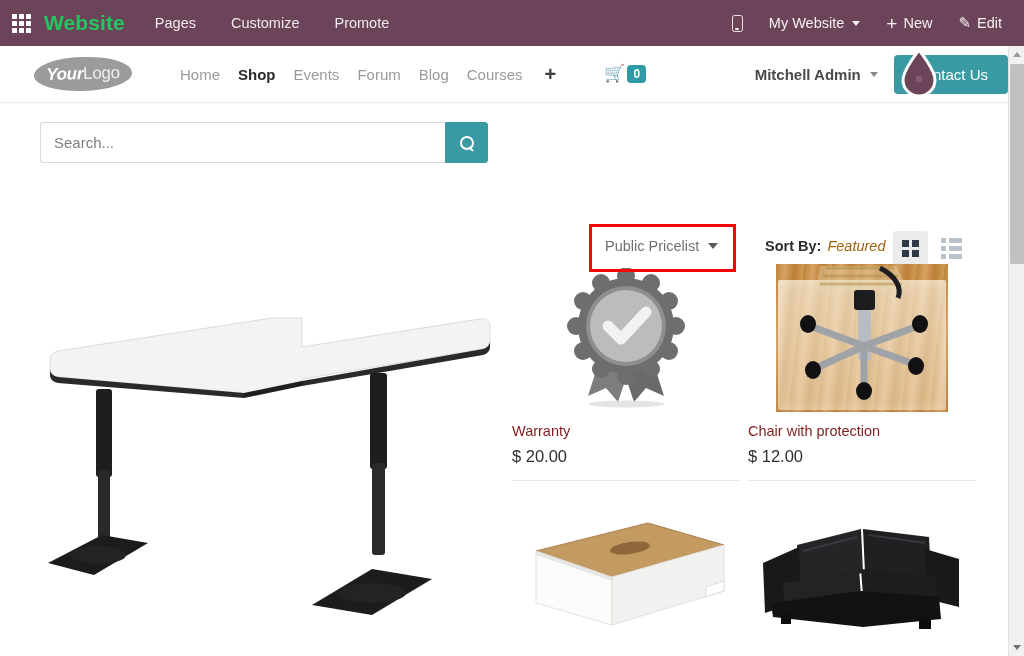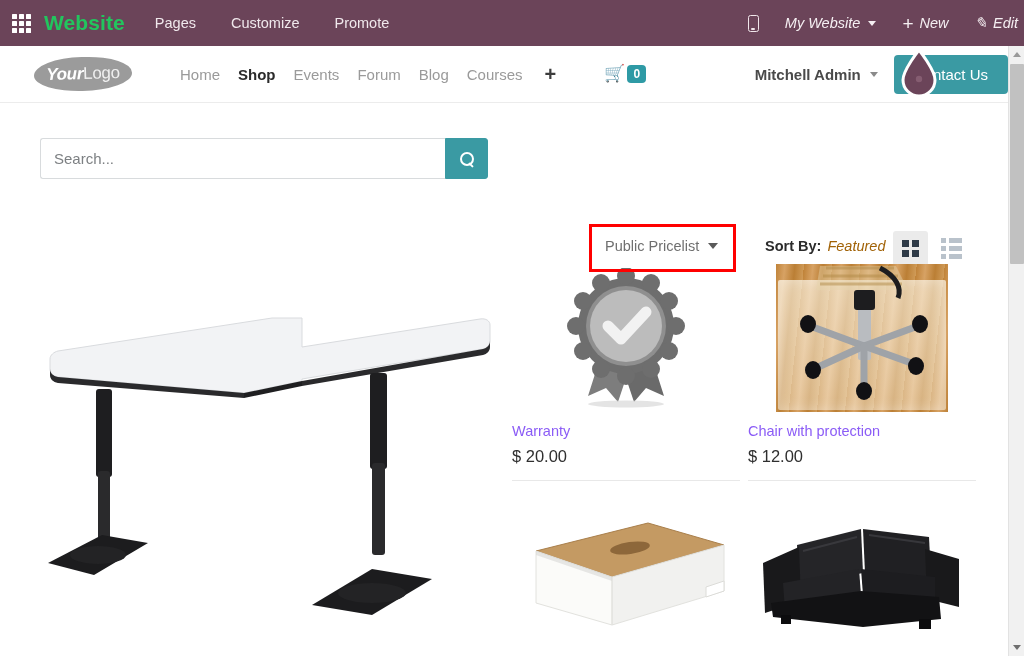--- a/index.html
+++ b/index.html
@@ -31,21 +31,21 @@
   }
   .apps-grid i { display:block; width:5px; height:5px; background:#fff; border-radius:0.5px; }
   .odoo-brand {
     font-size: 21px; font-weight: bold; letter-spacing: .1px;
     color: #22c55e; margin-right: 30px;
   }
   .odoo-menu { display: flex; align-items: center; gap: 35px; font-size: 14.5px; }
   .odoo-menu span { color: #f0e8ec; cursor: pointer; }
   .odoo-right {
     margin-left: auto; display: flex; align-items: center;
-    gap: 26px; padding-right: 6px; font-size: 14.5px; font-style: italic;
+    gap: 26px; padding-right: 22px; font-size: 14.5px;
   }
   .odoo-right .ob-item { display: flex; align-items: center; gap: 6px; color: #f5eff2; cursor: pointer; white-space: nowrap; }
   .phone-ico {
     width: 11px; height: 17px; border: 1.6px solid #f0e6ea; border-radius: 2.5px;
     position: relative; display: inline-block;
   }
   .phone-ico::after {
     content:""; position:absolute; left:50%; bottom:1px; transform:translateX(-50%);
     width:4px; height:1.2px; background:#f0e6ea; border-radius:1px;
   }
@@ -103,21 +103,21 @@
   .content {
     position: absolute; top: 103px; left: 0;
     width: 1008px; height: 553px;
     background: #ffffff;
     overflow: hidden;
   }
 
   .toolbar { position: relative; height: 72px; }
 
   .search-box {
-    position: absolute; left: 40px; top: 35px;
+    position: absolute; left: 40px; top: 19px;
     width: 448px; height: 41px;
     display: flex;
   }
   .search-input {
     flex: 1; border: 1px solid #d8dbdd; border-right: none;
     border-radius: 3px 0 0 3px; padding: 0 13px;
     font-size: 15px; color: #666; outline: none;
     font-family: "Liberation Sans", sans-serif; background:#fff;
   }
   .search-input::placeholder { color: #7d8083; }
@@ -182,21 +182,21 @@
   .products { position: relative; padding: 0 0 0 0; }
 
   
   .card-big {
     position: absolute; left: 40px; top: 88px;
     width: 452px;
   }
   .desk-img { width: 452px; height: 387px; position: relative; }
   .prod-meta { margin-top: 8px; }
   .prod-name {
-    font-size: 15.5px; color: #8b5cf6; display: block; text-decoration: none;
+    font-size: 15.5px; color: #7f1d1d; display: block; text-decoration: none;
     cursor: pointer; line-height: 1.4;
   }
   .prod-price { font-size: 17px; color: #2f2f2f; margin-top: 7px; display:block; }
   .prod-sep { border: none; border-top: 1px solid #e8e8e8; margin-top: 14px; }
 
   .card-sm { position: absolute; width: 228px; }
   .card-sm .sm-img { width: 228px; height: 150px; position: relative; }
   .card-sm .prod-name { font-size: 14.5px; }
   .card-sm .prod-price { font-size: 16.5px; margin-top: 6px; }
 

